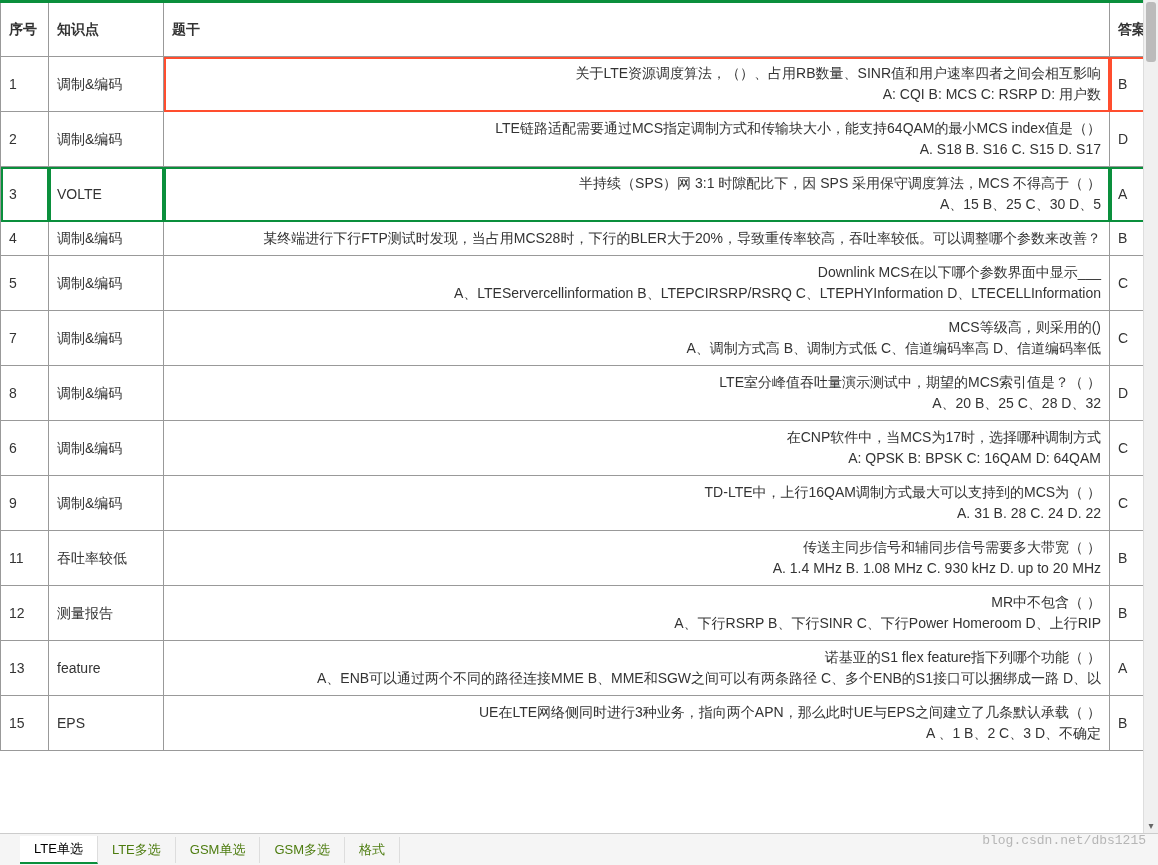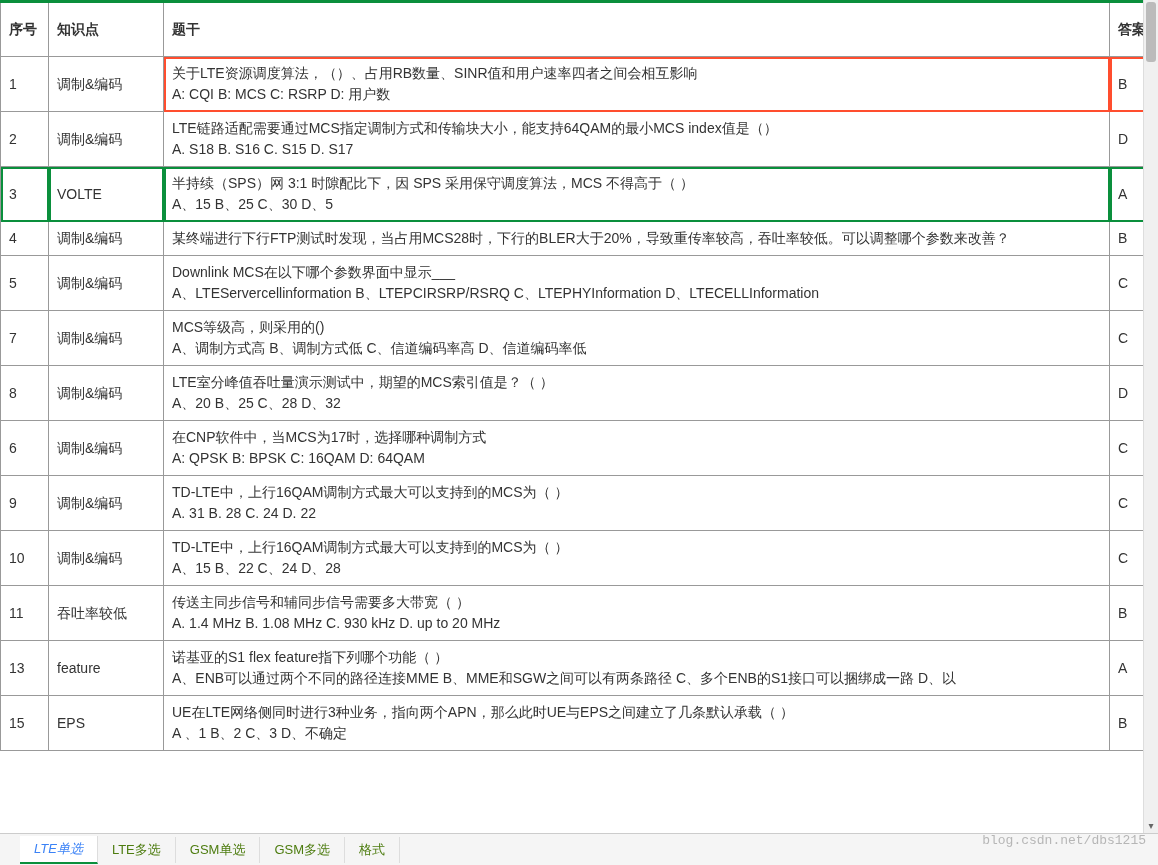--- a/index.html
+++ b/index.html
@@ -29,21 +29,21 @@
     vertical-align: middle;
     line-height: 1.5;
   }
   th {
     font-weight: bold;
     height: 55px;
     vertical-align: middle;
   }
   .col-seq { width: 48px; }
   .col-kp  { width: 115px; }
-  .col-q   { width: auto; }
+  .col-q   { width: auto; text-align: right; }
   .col-ans { width: 48px; text-align: left; }
   td.col-q { white-space: pre-line; word-break: break-all; }
   tr.hl-red td.col-q, tr.hl-red td.col-ans {
     outline: 2px solid #ff4d2e;
     outline-offset: -2px;
   }
   tr.hl-green td {
     outline: 2px solid #0a8f3c;
     outline-offset: -2px;
   }
@@ -62,24 +62,23 @@
     padding-left: 20px;
     font-size: 13px;
   }
   .tab {
     padding: 4px 14px;
     color: #4d7c0f;
     cursor: pointer;
     border-right: 1px solid #ddd;
   }
   .tab.active {
-    color: #3b82f6;
+    color: #000000;
     border-bottom: 2px solid #0a8f3c;
     background: #fff;
-    font-style: italic;
   }
   .watermark {
     position: absolute;
     bottom: 17px; right: 12px;
     color: rgba(120,120,120,0.5);
     font-size: 13px;
     font-family: Liberation Mono, monospace;
     pointer-events: none;
   }
   .scrollbar {
@@ -184,31 +183,31 @@
           <td class="col-ans">C</td>
         </tr>
         <tr>
           <td class="col-seq">9</td>
           <td class="col-kp">调制&amp;编码</td>
           <td class="col-q">TD-LTE中，上行16QAM调制方式最大可以支持到的MCS为（ ）
 A. 31  B. 28  C. 24  D. 22</td>
           <td class="col-ans">C</td>
         </tr>
         <tr>
-          <td class="col-seq">10</td>
-          <td class="col-kp">调制&amp;编码</td>
-          <td class="col-q">TD-LTE中，上行16QAM调制方式最大可以支持到的MCS为（ ）
-A、15   B、22   C、24   D、28</td>
-          <td class="col-ans">C</td>
-        </tr>
-        <tr>
           <td class="col-seq">11</td>
           <td class="col-kp">吞吐率较低</td>
           <td class="col-q">传送主同步信号和辅同步信号需要多大带宽（ ）
 A. 1.4 MHz   B. 1.08 MHz   C. 930 kHz   D. up to 20 MHz</td>
+          <td class="col-ans">B</td>
+        </tr>
+        <tr>
+          <td class="col-seq">12</td>
+          <td class="col-kp">测量报告</td>
+          <td class="col-q">MR中不包含（ ）
+A、下行RSRP   B、下行SINR  C、下行Power Homeroom  D、上行RIP</td>
           <td class="col-ans">B</td>
         </tr>
         <tr>
           <td class="col-seq">13</td>
           <td class="col-kp">feature</td>
           <td class="col-q">诺基亚的S1 flex feature指下列哪个功能（ ）
 A、ENB可以通过两个不同的路径连接MME    B、MME和SGW之间可以有两条路径  C、多个ENB的S1接口可以捆绑成一路        D、以</td>
           <td class="col-ans">A</td>
         </tr>
         <tr>

